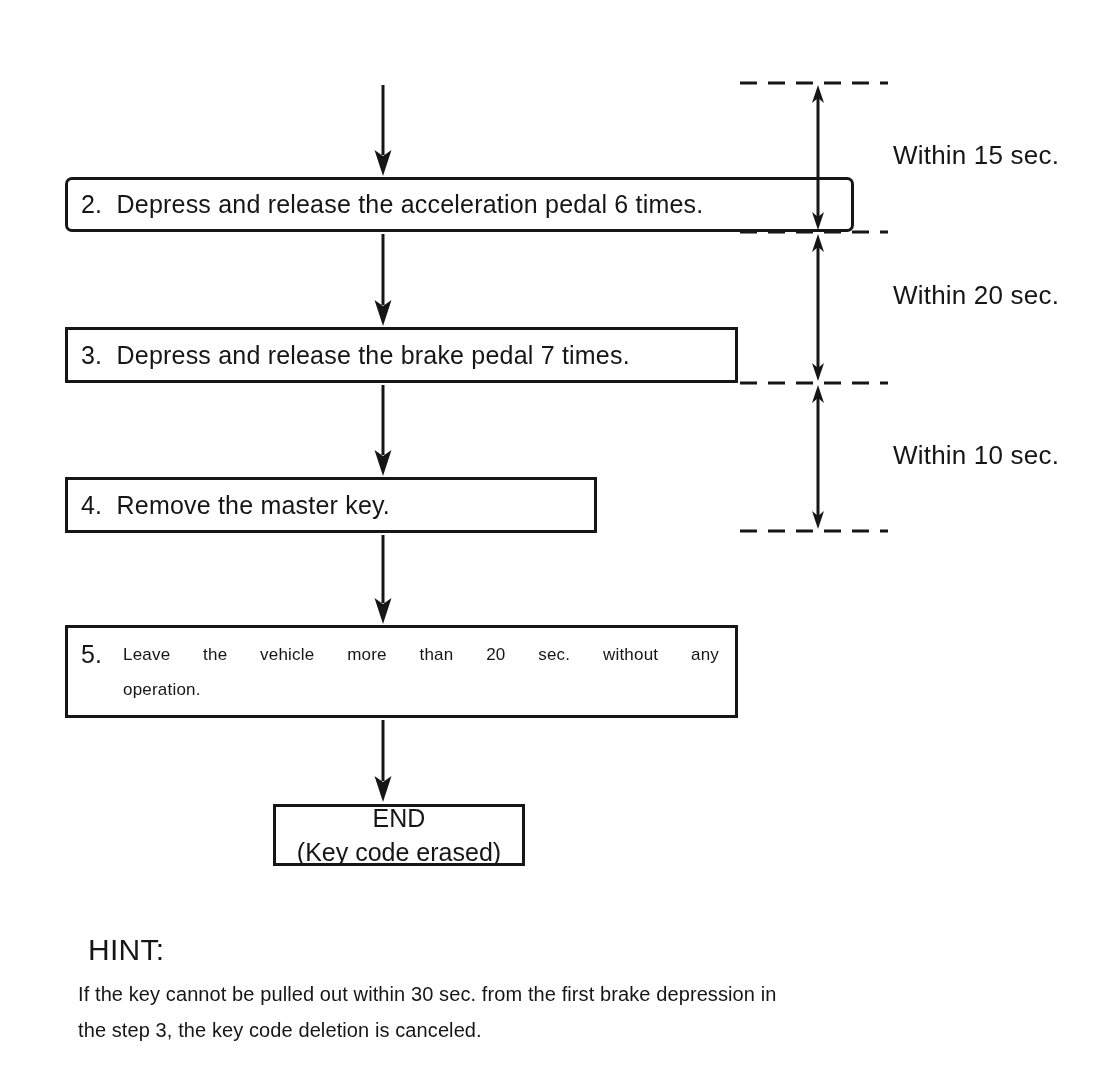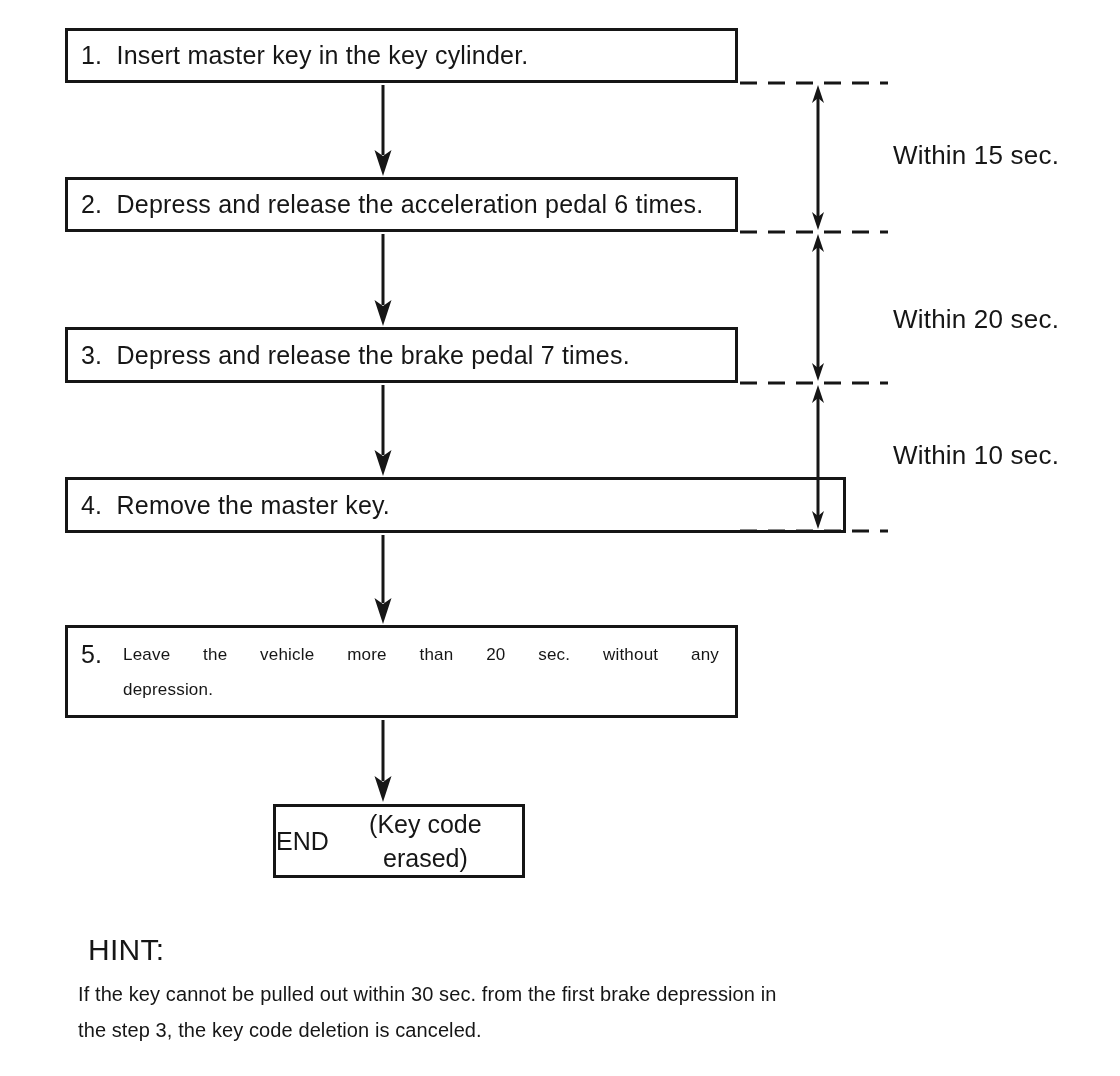--- a/index.html
+++ b/index.html
@@ -20,59 +20,59 @@
     display: flex;
     align-items: center;
   }
   .step-label {
     font-size: 25px;
     letter-spacing: 0.2px;
     white-space: pre-wrap;
     padding-left: 13px;
   }
   .box1 { left: 65px;  top: 28px;  width: 673px; height: 55px; }
-  .box2 { left: 65px;  top: 177px; width: 673px; height: 55px; }
+  .box2 { left: 65px;  top: 177px; width: 789px; height: 55px; border-radius: 7px; }
   .box3 { left: 65px;  top: 327px; width: 673px; height: 56px; text-align: right; }
-  .box4 { left: 65px;  top: 477px; width: 781px; height: 56px; text-align: right; }
+  .box4 { left: 65px;  top: 477px; width: 532px; height: 56px; text-align: right; }
   .box5 {
     left: 65px; top: 625px; width: 673px; height: 93px;
     align-items: flex-start;
     padding: 9px 16px 0 13px;
   }
   .b5num {
     font-size: 25px;
     letter-spacing: 0.2px;
     width: 42px;
     flex-shrink: 0;
     line-height: 35px;
   }
   .b5text {
     flex: 1;
     font-size: 17px;
     letter-spacing: 0.2px;
     line-height: 35px;
   }
   .b5l1 { text-align: justify; text-align-last: justify; }
   .endbox {
-    left: 273px; top: 804px; width: 252px; height: 74px;
-    flex-direction: row;
+    left: 273px; top: 804px; width: 252px; height: 62px;
+    flex-direction: column;
     justify-content: center;
     text-align: center;
     font-size: 25px;
     line-height: 34px;
   }
   .timing-label {
     position: absolute;
     left: 893px;
     font-size: 26px;
     letter-spacing: 0.2px;
     white-space: nowrap;
   }
   .t15 { top: 140px; text-align: center; }
-  .t20 { top: 304px; }
+  .t20 { top: 280px; }
   .t10 { top: 440px; }
   .hint-heading {
     position: absolute;
     left: 88px; top: 933px;
     font-size: 30px;
     letter-spacing: 0.3px;
   }
   .hint-text {
     position: absolute;
     left: 78px; top: 976px;
@@ -85,41 +85,38 @@
     position: absolute;
     left: 0; top: 0;
     pointer-events: none;
   }
 </style>
 </head>
 <body>
 
 <div class="page">
 
-  <div class="box box1">
-    <span class="step-label">1.  Insert master key in the key cylinder.</span>
-  </div>
 
   <div class="box box2">
     <span class="step-label">2.  Depress and release the acceleration pedal 6 times.</span>
   </div>
 
   <div class="box box3">
     <span class="step-label">3.  Depress and release the brake pedal 7 times.</span>
   </div>
 
   <div class="box box4">
     <span class="step-label">4.  Remove the master key.</span>
   </div>
 
   <div class="box box5">
     <span class="b5num">5.</span>
     <div class="b5text">
       <div class="b5l1">Leave the vehicle more than 20 sec. without any</div>
-      <div>depression.</div>
+      <div>operation.</div>
     </div>
   </div>
 
   <div class="box endbox">
     <div>END</div>
     <div>(Key code erased)</div>
   </div>
 
   <div class="timing-label t15">Within 15 sec.</div>
   <div class="timing-label t20">Within 20 sec.</div>

